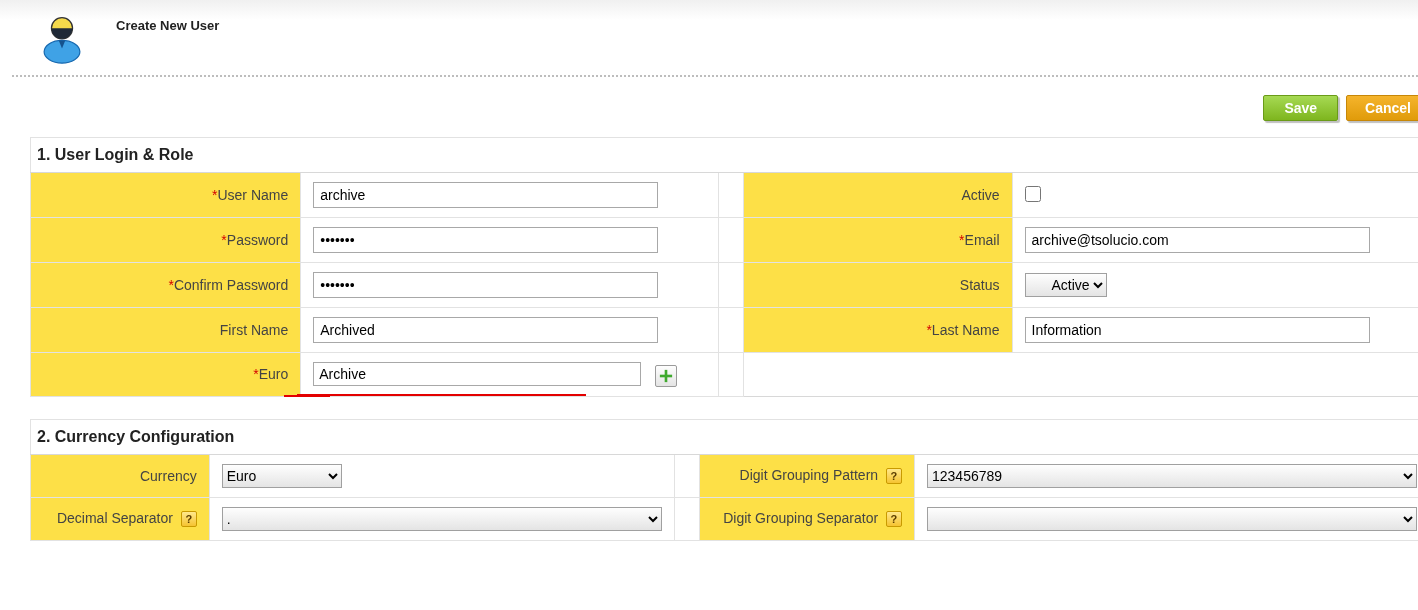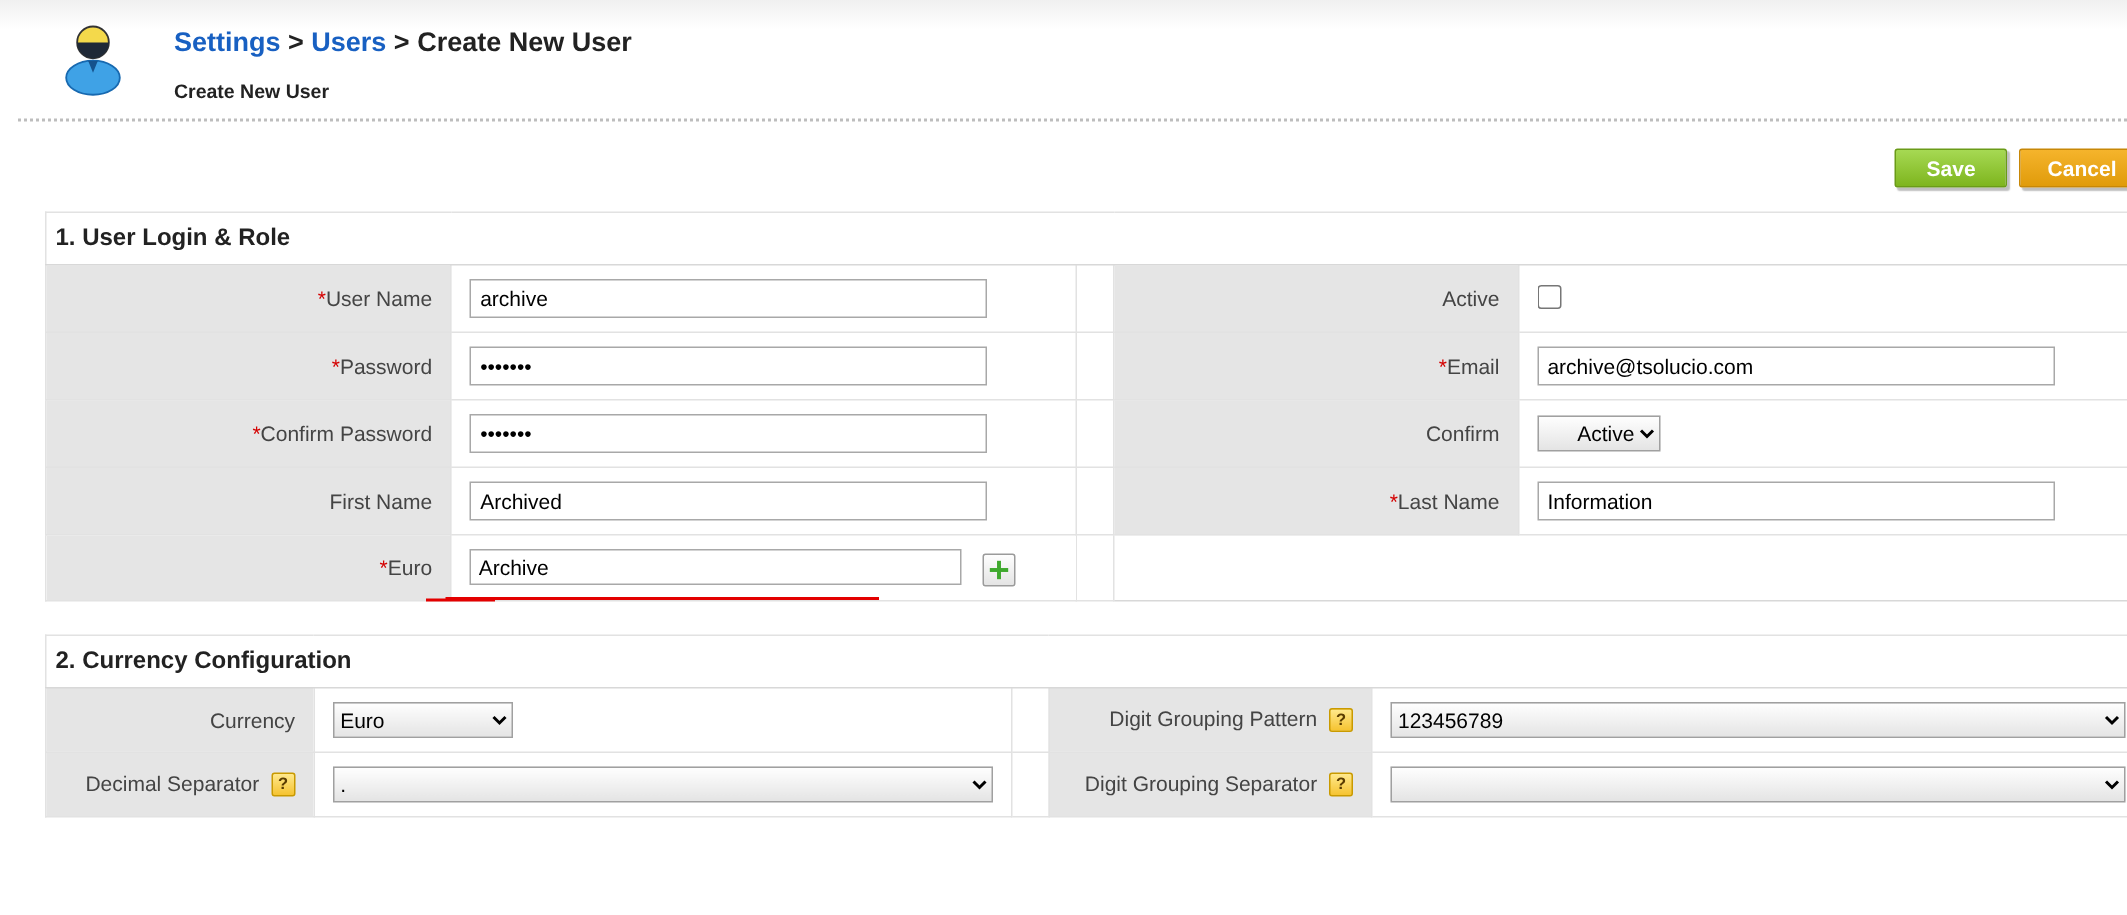--- a/index.html
+++ b/index.html
@@ -103,21 +103,21 @@
     color: #222;
   }
   table.form-table td {
     border: 1px solid #e2e2e2;
     padding: 9px 12px;
     vertical-align: middle;
   }
   td.label-cell {
     width: 280px;
     text-align: right;
-    background: #e5e5e5;
+    background: #fde047;
     font-size: 14px;
     color: #444;
     padding-right: 18px;
   }
   td.input-cell {
     width: 420px;
     background: #fff;
     padding-left: 16px;
   }
   td.spacer-cell {
@@ -198,23 +198,20 @@
   <div class="header-row">
     <div class="avatar">
       <svg viewBox="0 0 64 64">
         <circle cx="32" cy="20" r="13" fill="#f4d94b" stroke="#333" stroke-width="1.5"></circle>
         <path d="M19 20 a13 13 0 0 0 26 0 Z" fill="#1f2937"></path>
         <ellipse cx="32" cy="49" rx="22" ry="14" fill="#3fa2e6" stroke="#1769b0" stroke-width="1.5"></ellipse>
         <path d="M28 35 L32 45 L36 35 Z" fill="#15528d"></path>
       </svg>
     </div>
     <div class="header-text">
-      <div class="breadcrumb">
-        <a>Settings</a><span> &gt; </span><a>Users</a><span> &gt; </span><span>Create New User</span>
-      </div>
       <div class="subtitle">Create New User</div>
     </div>
   </div>
 
   <hr class="dotted-divider">
 
   <div class="content-area">
     <div class="buttons">
       <button class="btn btn-save">Save</button>
       <button class="btn btn-cancel">Cancel</button>
@@ -239,21 +236,21 @@
         <td class="input-cell"><input type="password" class="text-input" value="•••••••" style=""></td>
         <td class="spacer-cell"></td>
         <td class="label-cell"><span class="req">*</span><span>Email</span></td>
         <td class="input-cell"><input type="text" class="text-input" value="archive@tsolucio.com" style=""></td>
       </tr>
 
       <tr>
         <td class="label-cell"><span class="req">*</span><span>Confirm Password</span></td>
         <td class="input-cell"><input type="password" class="text-input" value="•••••••" style=""></td>
         <td class="spacer-cell"></td>
-        <td class="label-cell">Confirm</td>
+        <td class="label-cell">Status</td>
         <td class="input-cell">
           <select class="sel sel-status">
             <option>Active</option>
           </select>
         </td>
       </tr>
 
       <tr>
         <td class="label-cell">First Name</td>
         <td class="input-cell"><input type="text" class="text-input" value="Archived" style=""></td>

